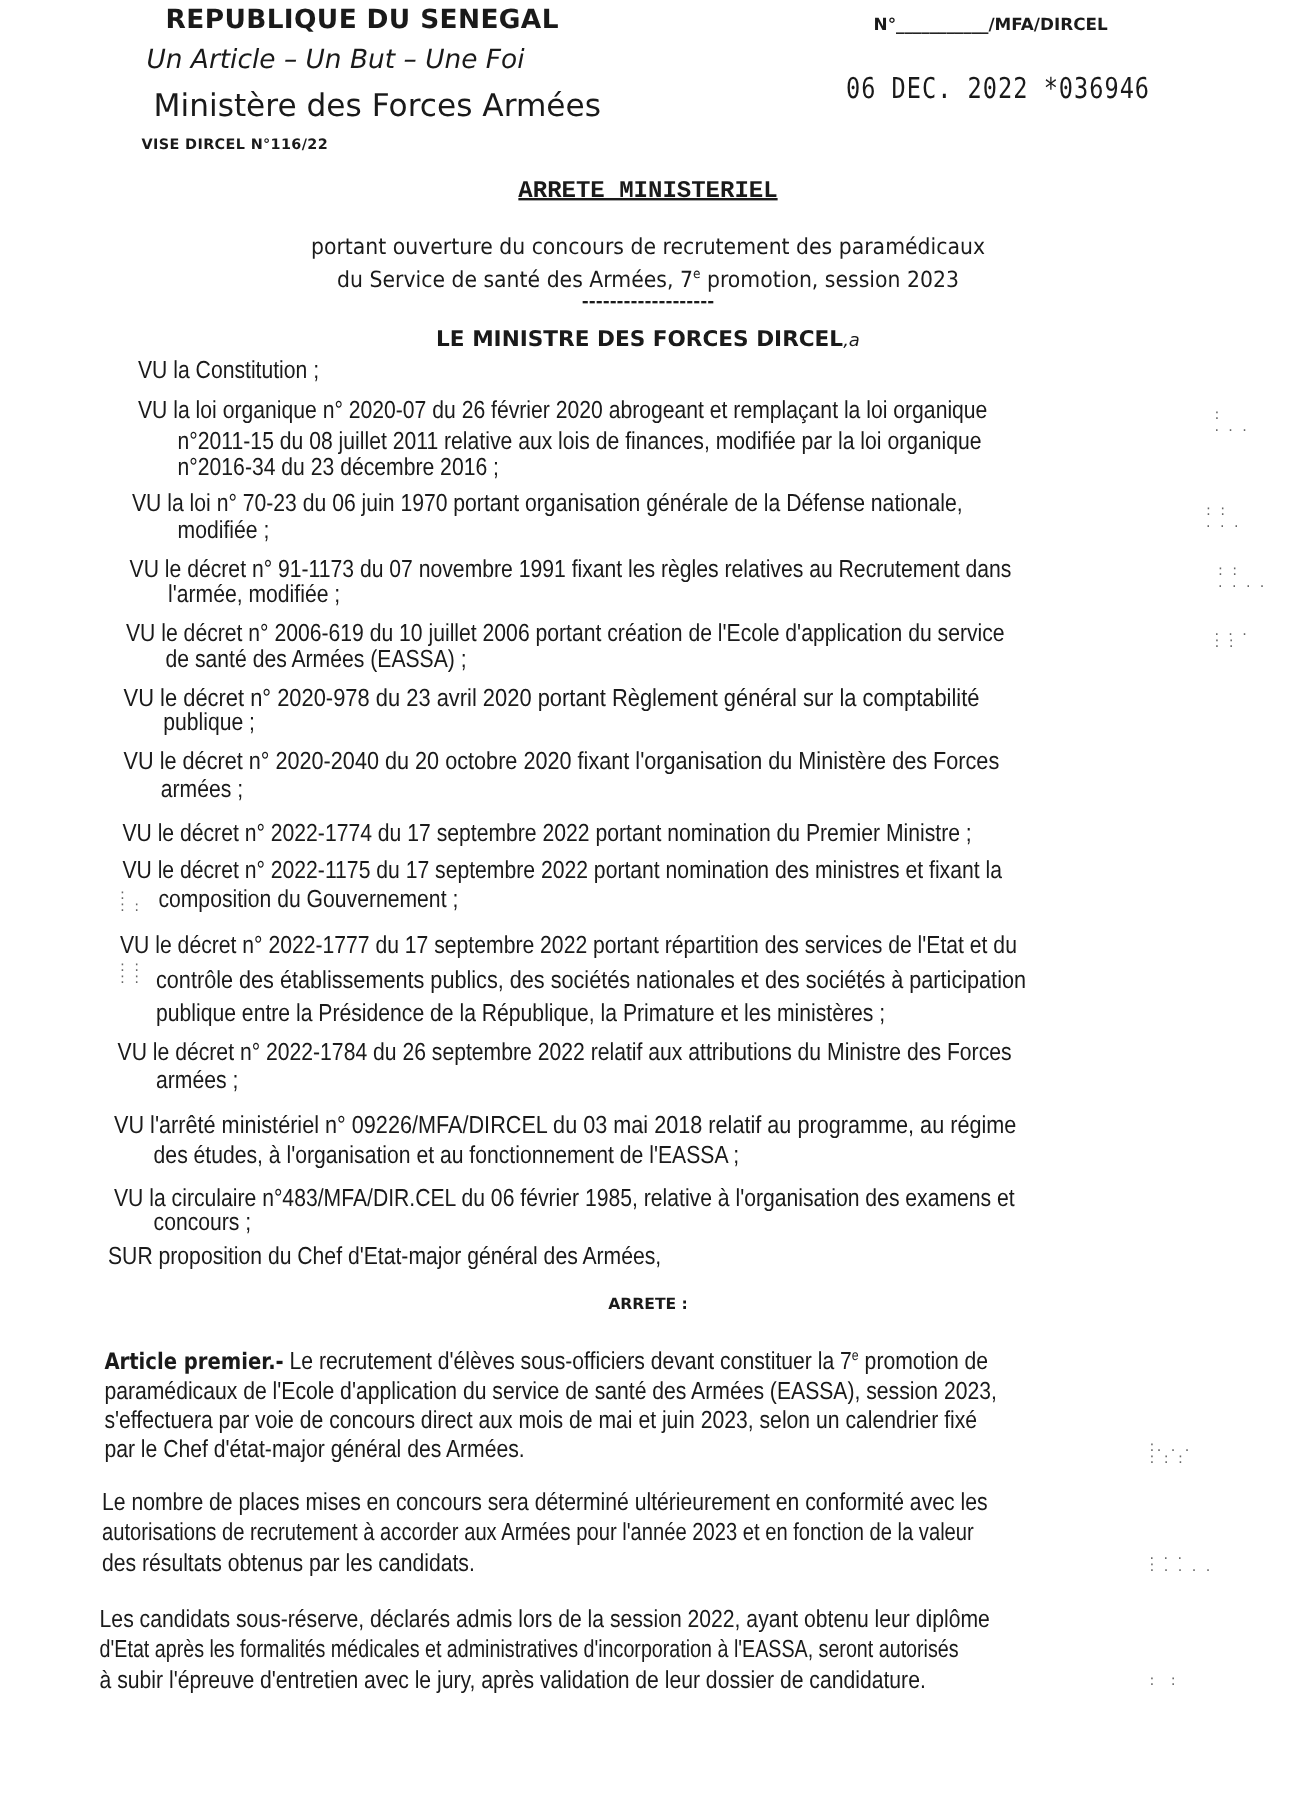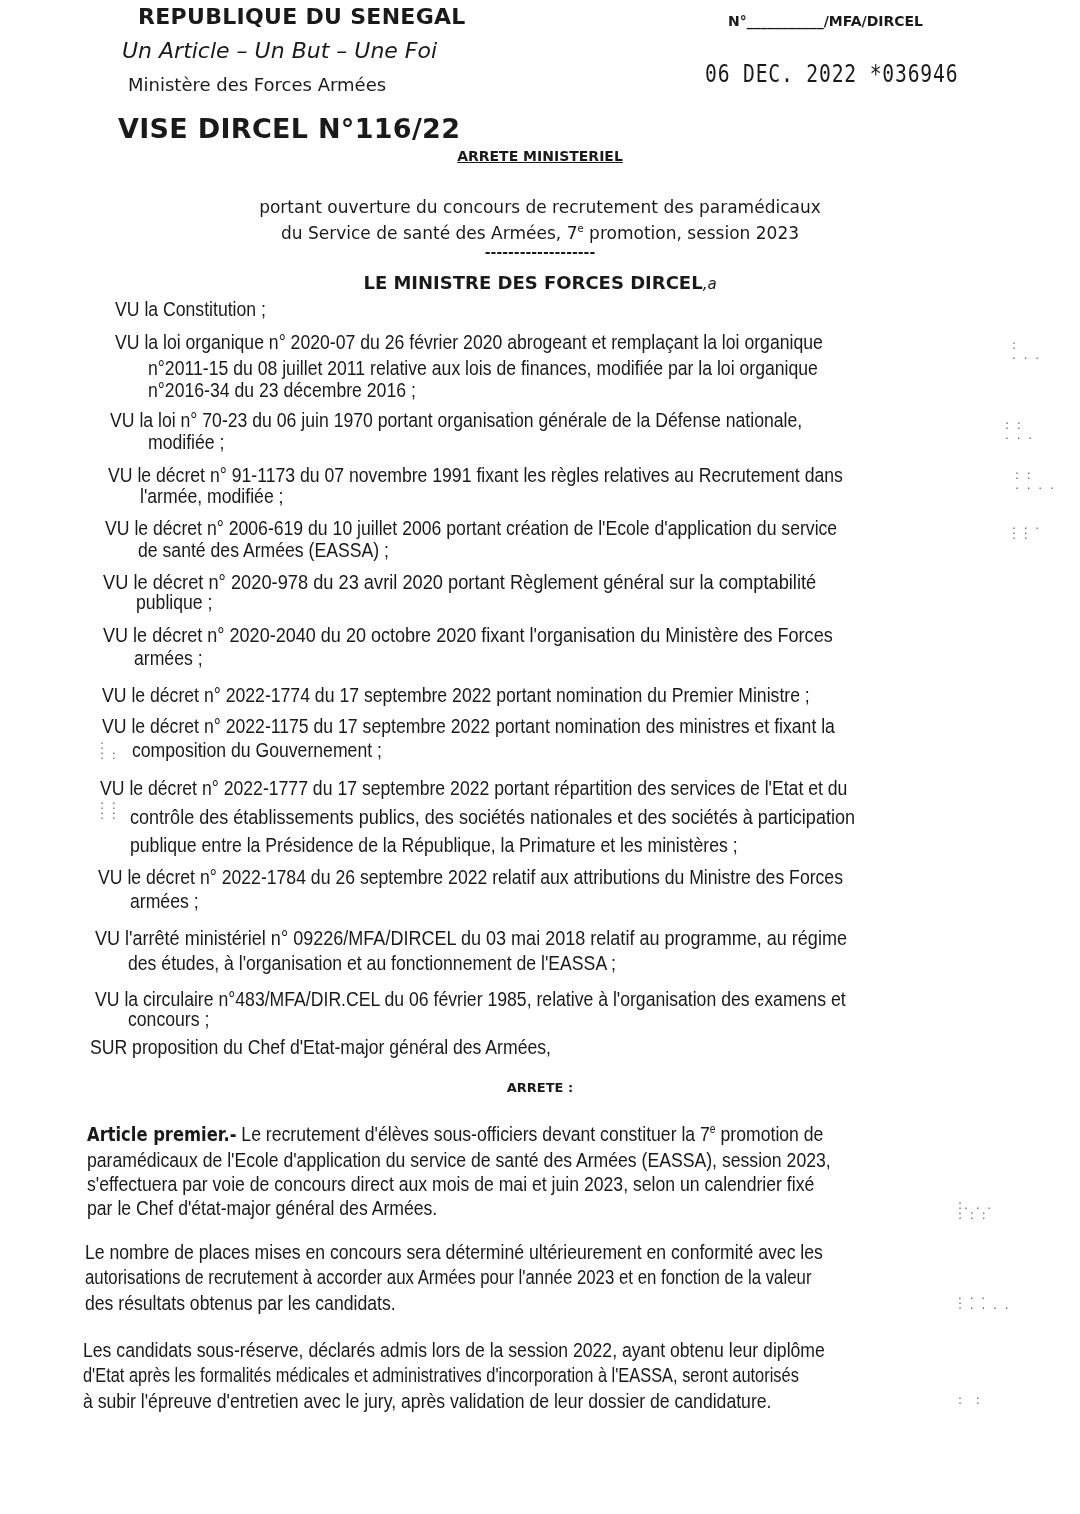--- a/index.html
+++ b/index.html
@@ -1,38 +1,38 @@
 <!DOCTYPE html>
 <html><head>
 <meta charset="utf-8">
 <style>
   html, body { margin:0; padding:0; background:#ffffff; }
   body { width:1080px; height:1514px; position:relative; overflow:hidden; color:#1a1a1a;
          font-family:"DejaVu Sans", sans-serif; }
   .abs { position:absolute; white-space:nowrap; }
   .hdr-bold { font-weight:bold; font-size:22px; letter-spacing:0.3px; }
   .hdr-ital { font-style:italic; font-size:22px; }
-  .hdr-norm { font-size:18px; }
+  .hdr-norm { font-size:26px; }
   .num-line { font-weight:bold; font-size:14px; }
   .stamp { font-family:"DejaVu Sans Mono", monospace; font-size:24px; letter-spacing:1px; transform:scaleX(0.82); transform-origin:left top; }
-  .title { font-weight:bold; font-size:14px; text-decoration:underline; }
+  .title { font-weight:bold; font-size:20px; text-decoration:underline;font-family:Liberation Mono, monospace; }
   .center { left:0; width:1080px; text-align:center; }
   .sub { font-size:18.5px; transform:scaleX(0.92); transform-origin:center top; }
   .minister { font-weight:bold; font-size:18px; }
   .body-text { font-family:"Liberation Sans", sans-serif; font-size:20.5px; transform:scaleX(0.86); transform-origin:left top; }
   .bold { font-weight:bold; }
   .speck { position:absolute; color:#666; font-size:12px; letter-spacing:2px; line-height:10px; }
 </style>
 </head>
 <body>
 
 <div class="abs hdr-bold" style="left:122px;top:4px;margin-left:16px;">REPUBLIQUE DU SENEGAL</div>
 <div class="abs hdr-ital" style="left:122px;top:38px;">Un Article – Un But – Une Foi</div>
 <div class="abs hdr-norm" style="left:128px;top:74px;">Ministère des Forces Armées</div>
-<div class="abs hdr-bold" style="left:118px;top:113px;font-size:27px;">VISE DIRCEL N°116/22</div>
+<div class="abs hdr-bold" style="left:118px;top:113px;font-size:12px;">VISE DIRCEL N°116/22</div>
 
 <div class="abs num-line" style="left:728px;top:13px;">N°___________/MFA/DIRCEL</div>
 <div class="abs stamp" style="left:705px;top:60px;">06 DEC. 2022 *036946</div>
 
 <div class="abs title center" style="top:148px;">ARRETE MINISTERIEL</div>
 <div class="abs center sub" style="top:196px;">portant ouverture du concours de recrutement des paramédicaux</div>
 <div class="abs center sub" style="top:222px;">
   <span>du Service de santé des Armées, 7<sup style="font-size:11px;">e</sup> promotion, session 2023</span>
 </div>
 <div class="abs center" style="top:244px;font-size:14px;font-weight:bold;">-------------------</div>

